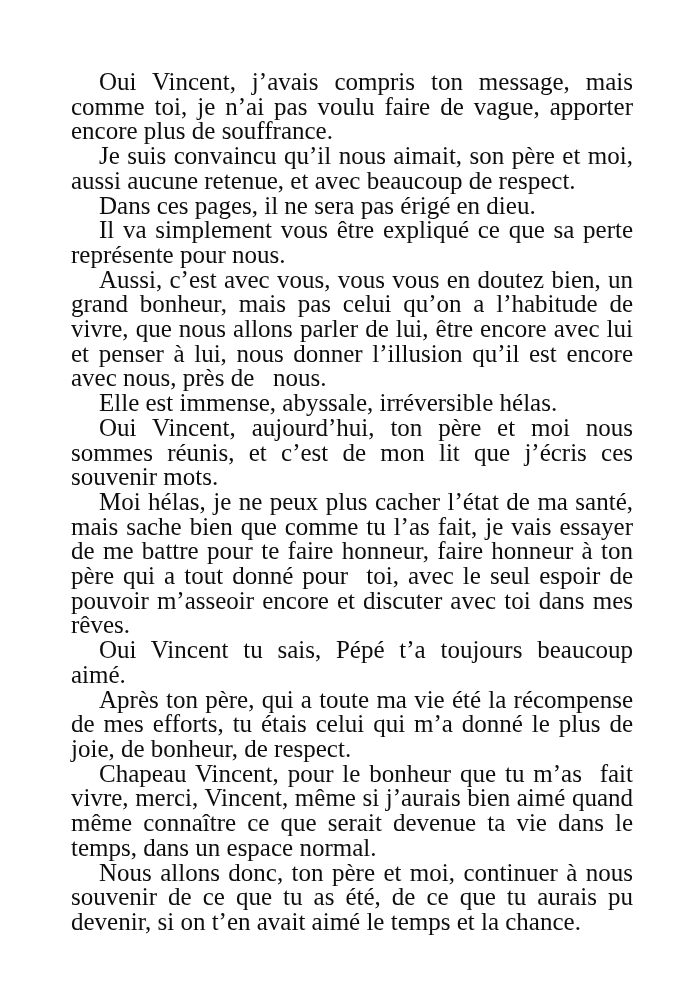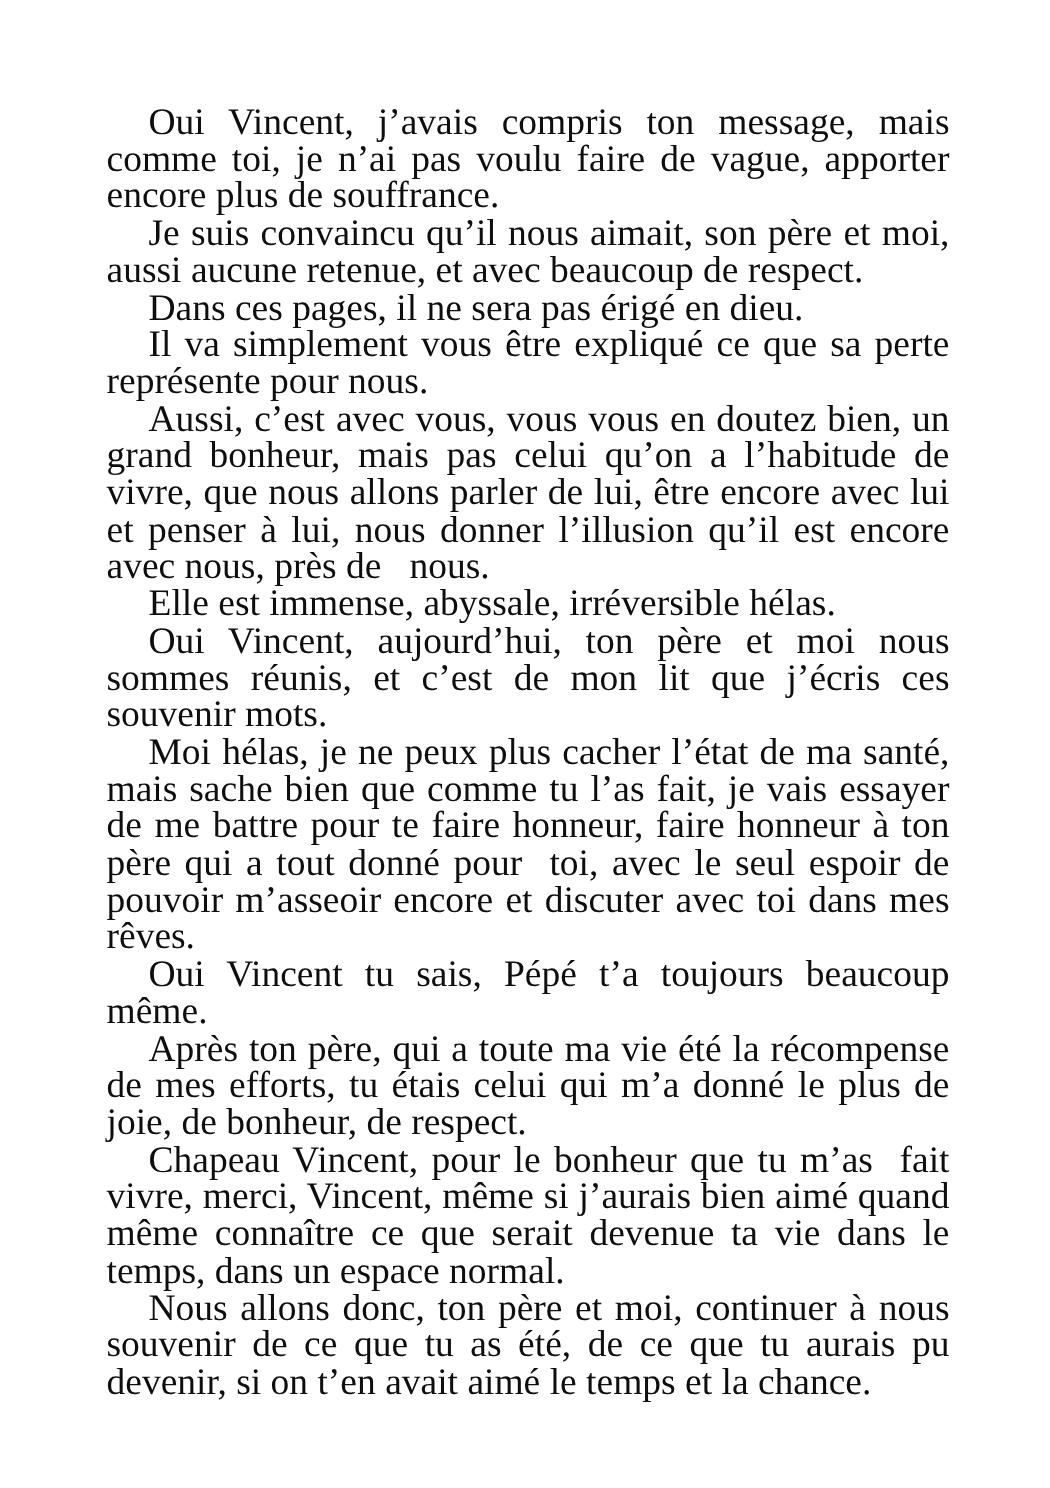--- a/index.html
+++ b/index.html
@@ -39,18 +39,18 @@
 <div class="page">
   <div class="text-block">
     <p>Oui Vincent, j’avais compris ton message, mais comme toi, je n’ai pas voulu faire de vague, apporter encore plus de souffrance.</p>
     <p>Je suis convaincu qu’il nous aimait, son père et moi, aussi aucune retenue, et avec beaucoup de respect.</p>
     <p>Dans ces pages, il ne sera pas érigé en dieu.</p>
     <p>Il va simplement vous être expliqué ce que sa perte représente pour nous.</p>
     <p>Aussi, c’est avec vous, vous vous en doutez bien, un grand bonheur, mais pas celui qu’on a l’habitude de vivre, que nous allons parler de lui, être encore avec lui et penser à lui, nous donner l’illusion qu’il est encore avec nous, près de   nous.</p>
     <p>Elle est immense, abyssale, irréversible hélas.</p>
     <p>Oui Vincent, aujourd’hui, ton père et moi nous sommes réunis, et c’est de mon lit que j’écris ces souvenir mots.</p>
     <p>Moi hélas, je ne peux plus cacher l’état de ma santé, mais sache bien que comme tu l’as fait, je vais essayer de me battre pour te faire honneur, faire honneur à ton père qui a tout donné pour  toi, avec le seul espoir de pouvoir m’asseoir encore et discuter avec toi dans mes rêves.</p>
-    <p>Oui Vincent tu sais, Pépé t’a toujours beaucoup même.</p>
+    <p>Oui Vincent tu sais, Pépé t’a toujours beaucoup aimé.</p>
     <p>Après ton père, qui a toute ma vie été la récompense de mes efforts, tu étais celui qui m’a donné le plus de joie, de bonheur, de respect.</p>
     <p>Chapeau Vincent, pour le bonheur que tu m’as  fait vivre, merci, Vincent, même si j’aurais bien aimé quand même connaître ce que serait devenue ta vie dans le temps, dans un espace normal.</p>
     <p>Nous allons donc, ton père et moi, continuer à nous souvenir de ce que tu as été, de ce que tu aurais pu devenir, si on t’en avait aimé le temps et la chance.</p>
   </div>
 </div>
 
 </body></html>

